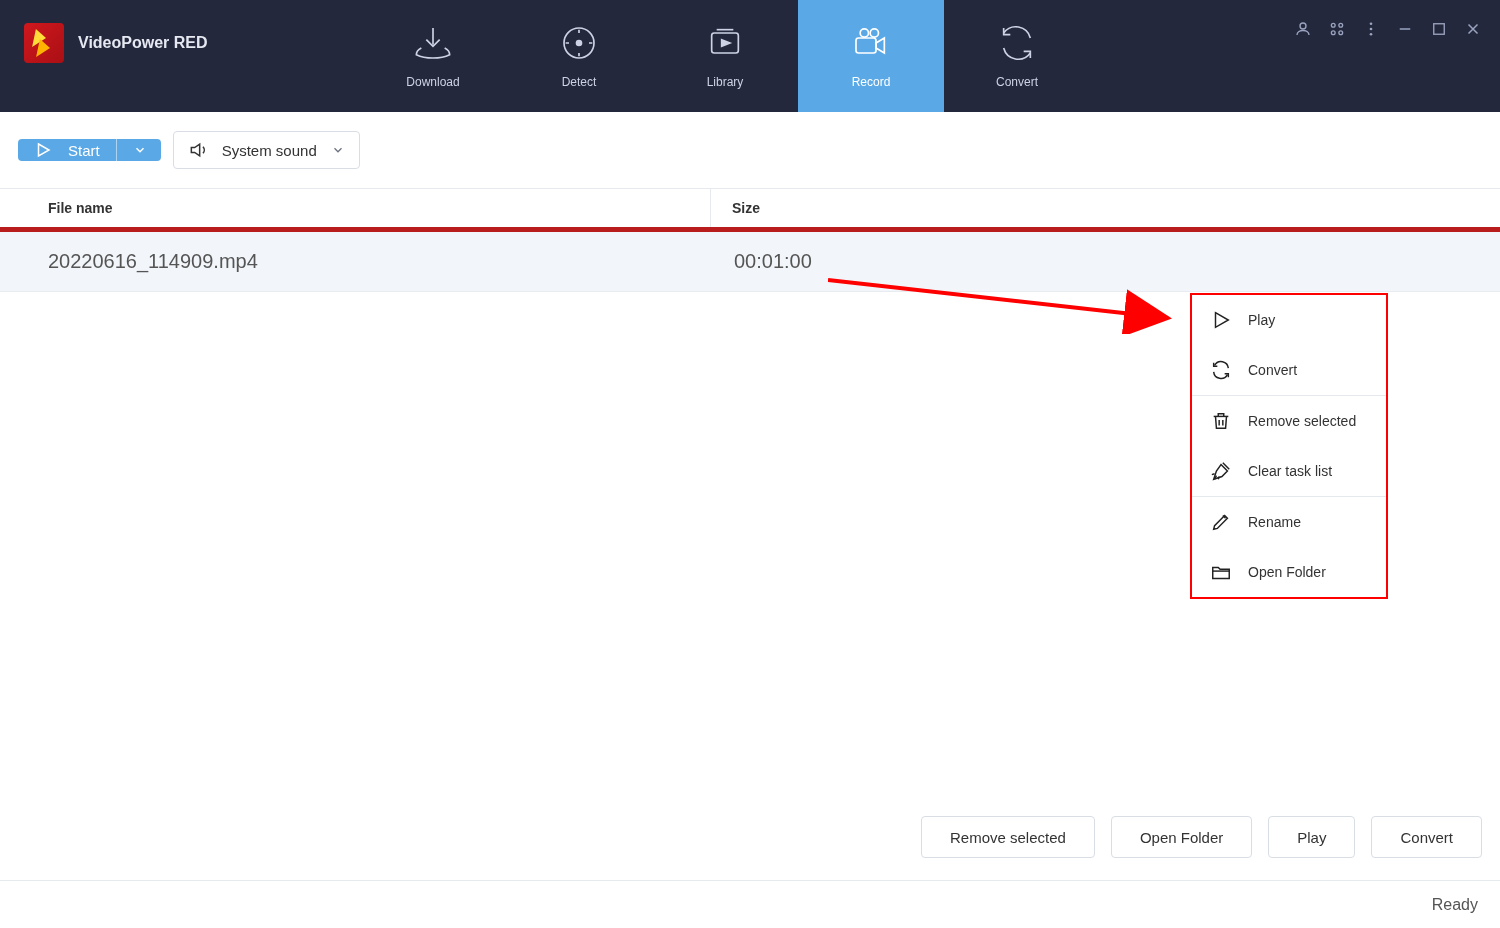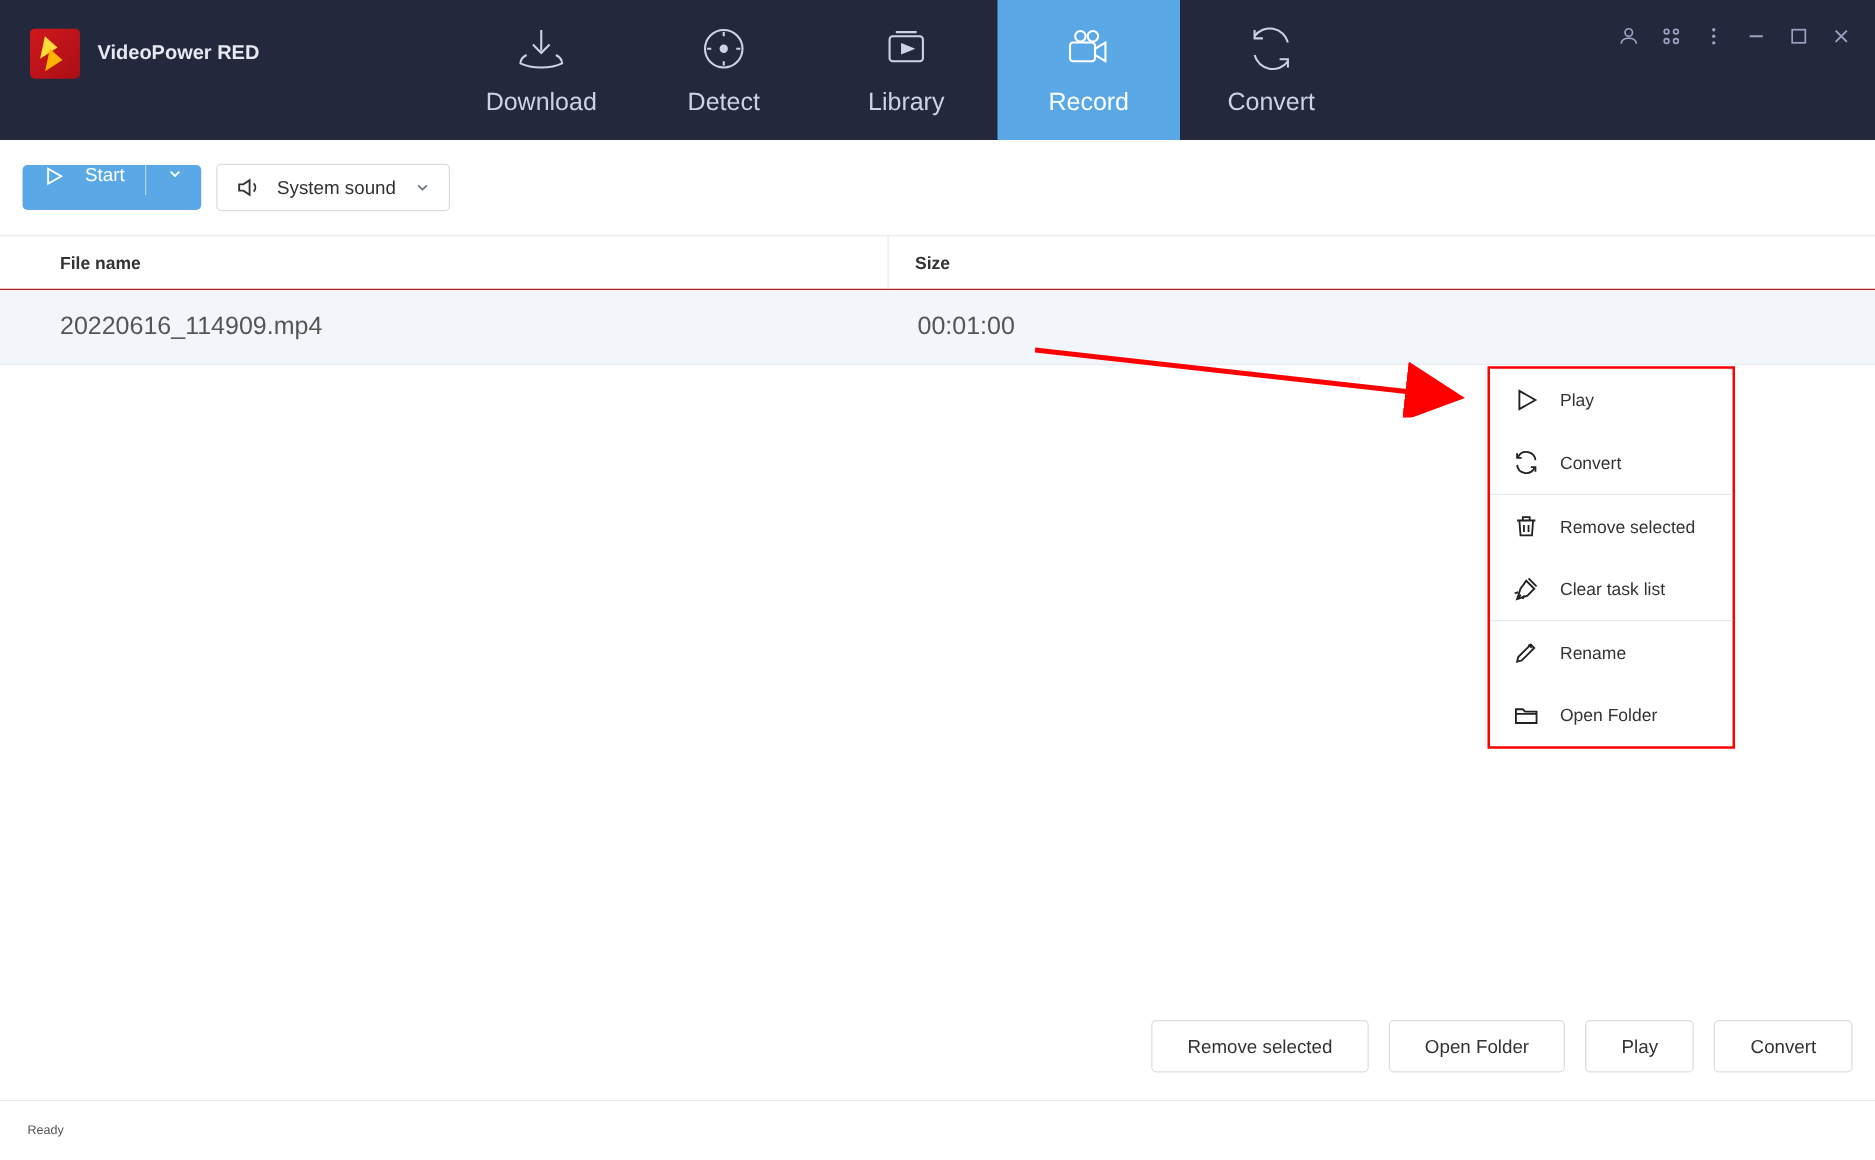--- a/index.html
+++ b/index.html
@@ -67,21 +67,21 @@
     display: flex;
     flex-direction: column;
     align-items: center;
     justify-content: center;
     gap: 12px;
     cursor: pointer;
     color: #cdd3e4;
   }
   .nav-item.active { background: #5aa9e6; color: #fff; }
   .nav-item svg { width: 40px; height: 40px; }
-  .nav-item .nav-label { font-size: 20px; }
+  .nav-item .nav-label { font-size: 12px; }
   .win-controls {
     position: absolute;
     right: 18px;
     top: 20px;
     display: flex;
     gap: 16px;
     align-items: center;
     color: #9aa3bf;
   }
   .win-controls .wc { width: 18px; height: 18px; display:flex; align-items:center; justify-content:center; cursor:pointer; }
@@ -93,23 +93,23 @@
     align-items:center;
     padding: 0 18px;
     gap: 12px;
     background:#fff;
   }
   .btn-start {
     background:#5aa9e6;
     color:#fff;
     border:none;
     border-radius:4px;
-    height:36px;
-    display:flex;
-    align-items:flex-start;
+    height:22px;
+    display:flex;
+    align-items:center;
     padding:0 14px 0 16px;
     gap:16px;
     cursor:pointer;
     font-size:15px;
   }
   .btn-start svg { width:18px; height:18px; }
   .btn-start .div { width:1px; height:24px; background:rgba(255,255,255,.5); }
   .btn-start .chev { width:14px; height:14px; }
   .btn-audio {
     background:#fff;
@@ -123,21 +123,21 @@
     cursor:pointer;
     color:#333;
     font-size:15px;
   }
   .btn-audio svg { width:20px; height:20px; }
   .btn-audio .chev-d { width:14px; height:14px; color:#6b7280; }
   
   .table-head {
     height: 44px;
     border-top:1px solid #e6e9ee;
-    border-bottom:1px solid #b91c1c;
+    border-bottom:5px solid #b91c1c;
     display:flex;
     align-items:center;
     font-weight:600;
     color:#333;
     font-size:14px;
     background:#fff;
   }
   .col-file { padding-left:48px; flex: 0 0 710px; }
   .col-size { flex:0 0 460px; border-left:1px solid #e6e9ee; height:100%; display:flex; align-items:center; padding-left:21px; }
   .col-dur  { flex:1; border-left:1px solid #e6e9ee; height:100%; display:flex; align-items:center; padding-left:24px; }
@@ -208,22 +208,23 @@
   
   .status {
     position:absolute;
     bottom:0; left:0; right:0;
     height:48px;
     border-top:1px solid #e6e9ee;
     display:flex;
     align-items:center;
     padding:0 22px;
     color:#555;
-    font-size:10px;
-    background:#fff;
+    font-size:16px;
+    background:#fff;
+    justify-content:flex-end;
   }
 </style>
 </head>
 <body>
 
 <div class="header">
   <div class="brand">
     <div class="logo"></div>
     <div class="brand-title">VideoPower RED</div>
   </div>

